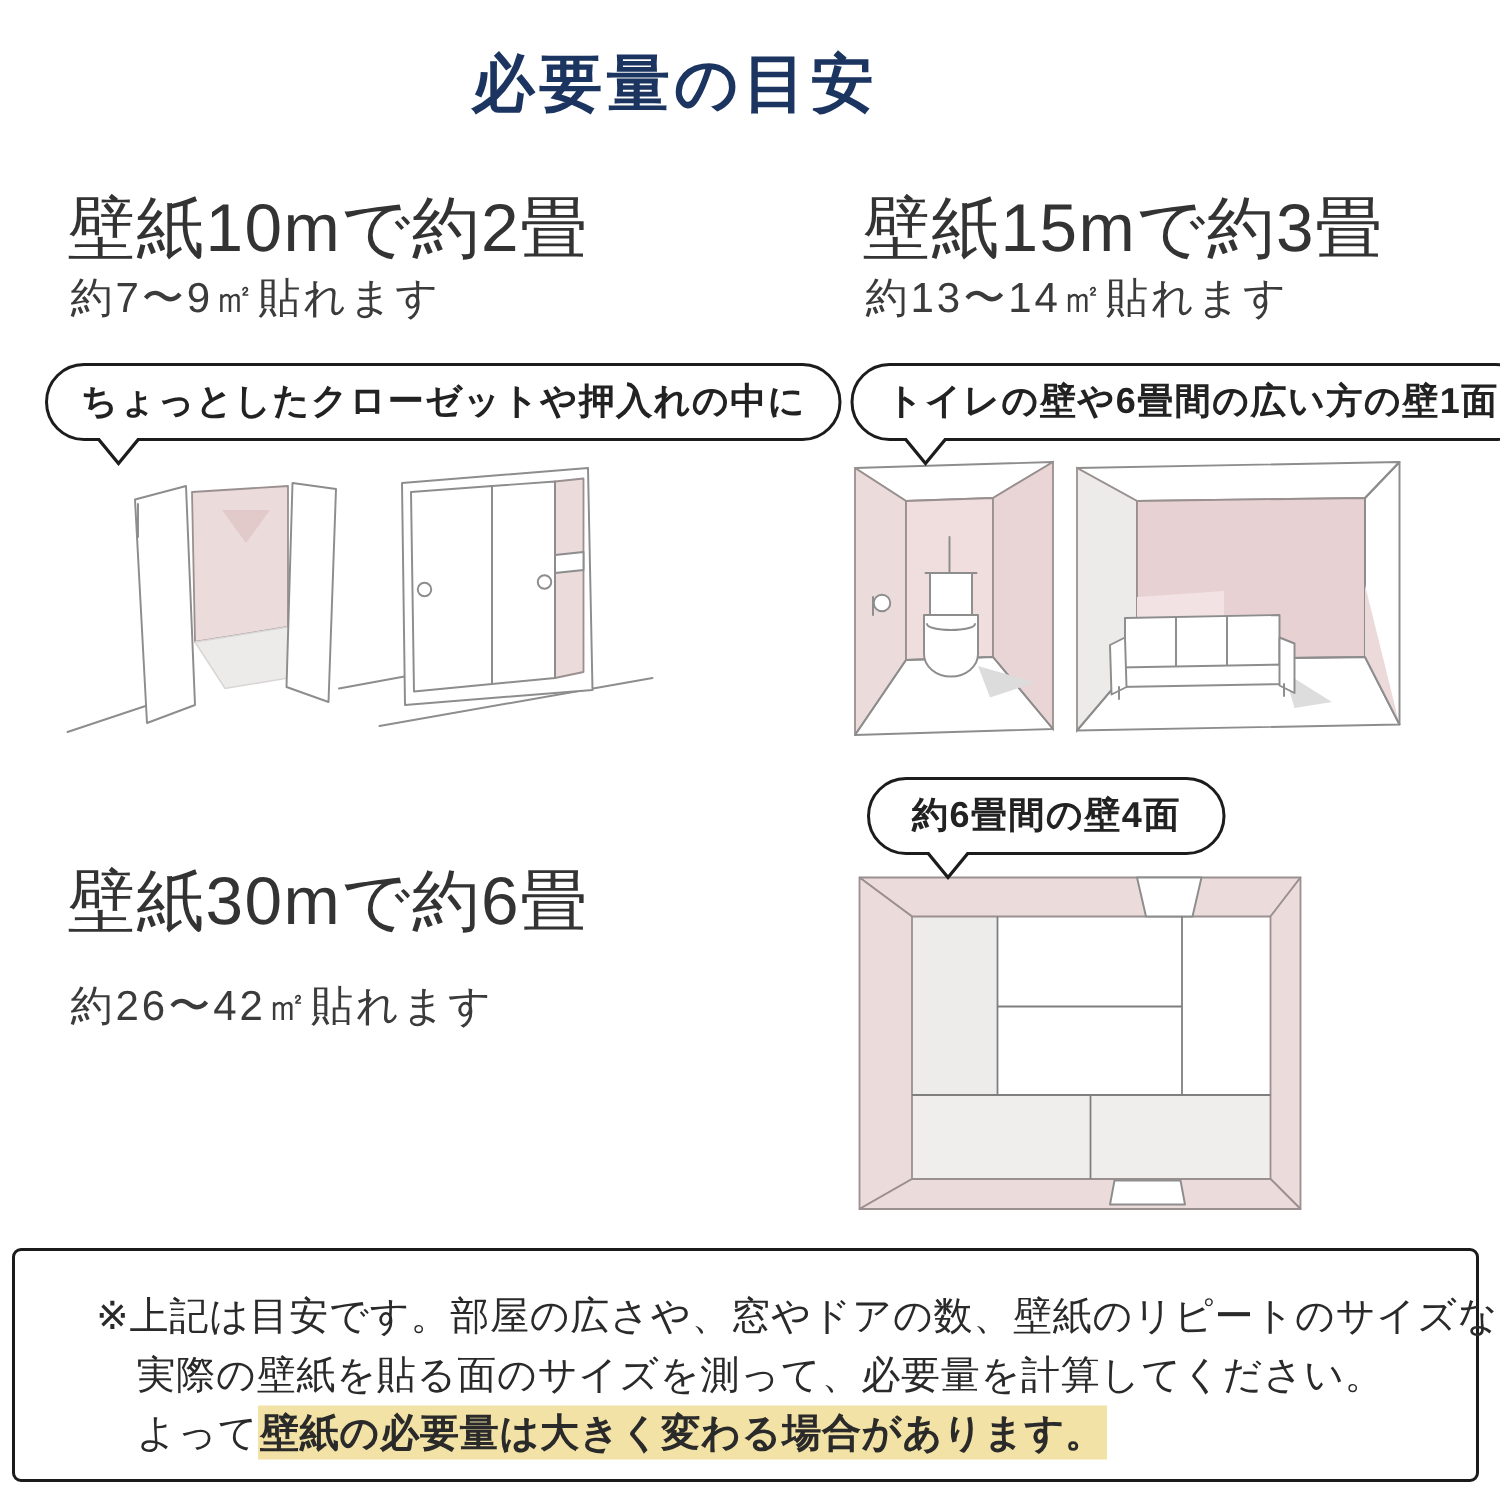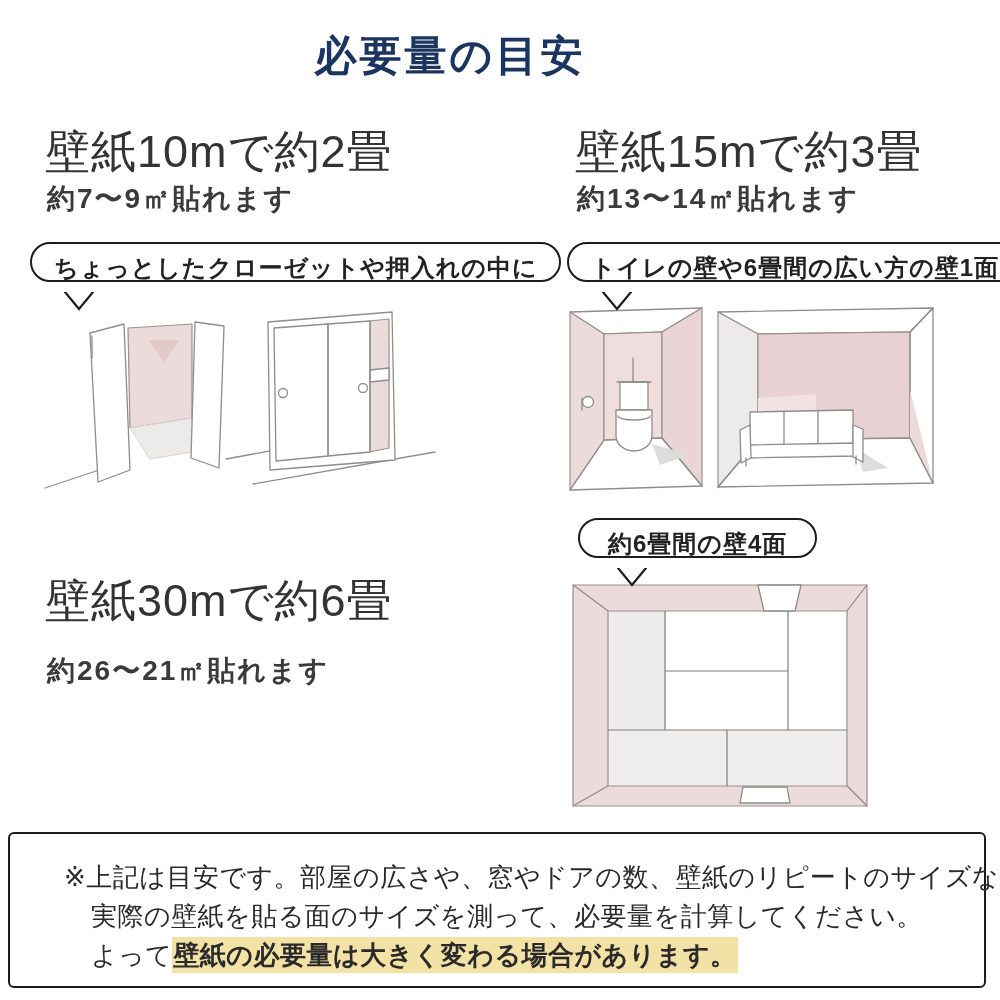--- a/index.html
+++ b/index.html
@@ -10,28 +10,28 @@
   }
   .page-title{
     position:absolute;left:0;top:28px;width:900px;text-align:center;
     font-size:42px;font-weight:bold;letter-spacing:3px;color:#1b3560;
   }
   .sec-heading{
     position:absolute;font-size:45px;font-weight:normal;letter-spacing:1px;color:#333333;
     white-space:nowrap;
   }
   .sec-sub{
-    position:absolute;font-size:28px;font-weight:700;letter-spacing:2px;color:#3b3b3b;
+    position:absolute;font-size:28px;font-weight:400;letter-spacing:2px;color:#3b3b3b;
     white-space:nowrap;
   }
   .h1{left:45px;top:122px;}  .s1{left:47px;top:180px;}
   .h2{left:575px;top:122px;} .s2{left:577px;top:180px;}
   .h3{left:45px;top:571px;}  .s3{left:47px;top:652px;}
   .bubble{
-    position:absolute;box-sizing:border-box;height:40px;line-height:32px;
+    position:absolute;box-sizing:border-box;height:52px;line-height:32px;
     padding:8px 22px;border:2px solid #1c1c1c;border-radius:28px;background:#fff;
     font-size:24px;font-weight:600;letter-spacing:1px;color:#222;white-space:nowrap;
     z-index:1;
   }
   .bubble.b1{left:30px;top:242px;}
   .bubble.b2{left:567px;top:242px;}
   .bubble.b3{left:578px;top:518px;padding:8px 28px;}
   .tail{position:absolute;z-index:2;}
   .tail.t1{left:62px;top:292px;}
   .tail.t2{left:600px;top:292px;}
@@ -122,21 +122,21 @@
     <polygon class="sketch-white" points="192,114 295,112 295,147 192,149"></polygon>
     <path class="sketch" d="M226,114 L226,148 M260,113 L260,147"></path>
     <polygon class="sketch-white" points="188,147 299,145 299,158 188,160"></polygon>
     <polygon class="sketch-white" points="182,132 192,127 193,160 183,165"></polygon>
     <polygon class="sketch-white" points="295,127 305,131 305,164 295,159"></polygon>
     <path class="sketch" d="M188,160 L188,168 M298,158 L298,166"></path>
   </g>
 </svg>
 
 <div class="sec-heading h3">壁紙30mで約6畳</div>
-<div class="sec-sub s3">約26〜21㎡貼れます</div>
+<div class="sec-sub s3">約26〜42㎡貼れます</div>
 <div class="bubble b3">約6畳間の壁4面</div>
 <svg class="tail t3" width="34" height="20" viewBox="0 0 34 20">
   <path d="M3,0 L17,17 L31,0" fill="#ffffff" stroke="#1c1c1c" stroke-width="2.2" stroke-linecap="round"></path>
 </svg>
 
 <svg class="illus top-view" width="320" height="232" viewBox="0 0 320 232">
   <rect x="50" y="31" width="57" height="119" fill="#eeebeb"></rect>
   <rect x="50" y="150" width="239" height="56" fill="#f0eded"></rect>
   <polygon class="sketch-pink" points="15,5 309,5 289,31 50,31"></polygon>
   <polygon class="sketch-pink" points="15,5 50,31 50,206 15,226"></polygon>

